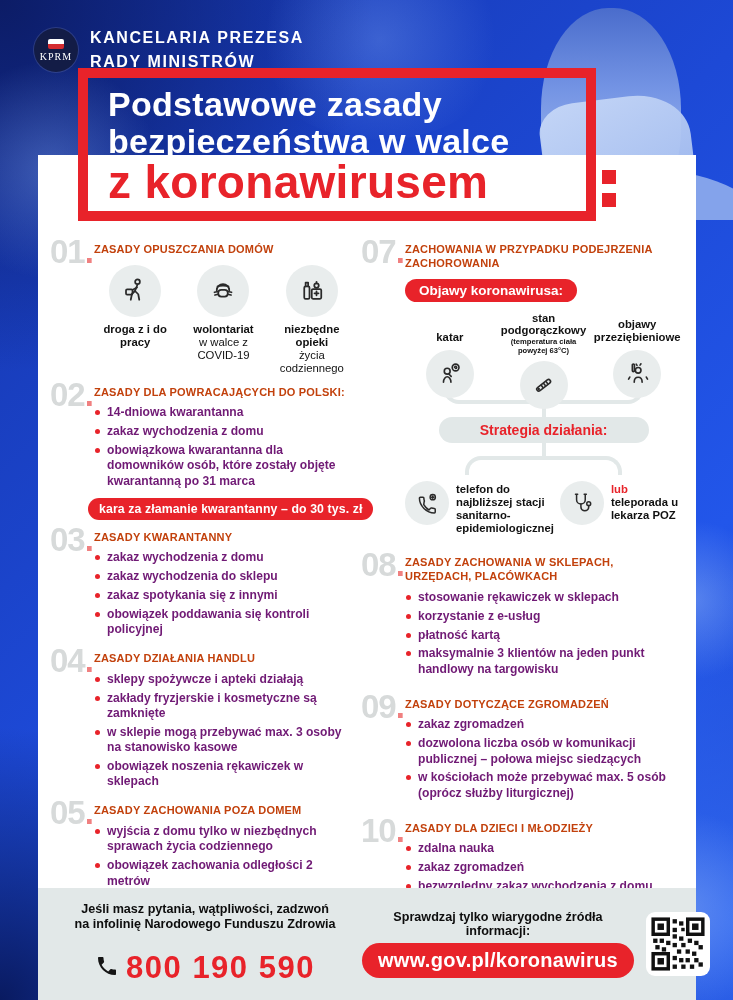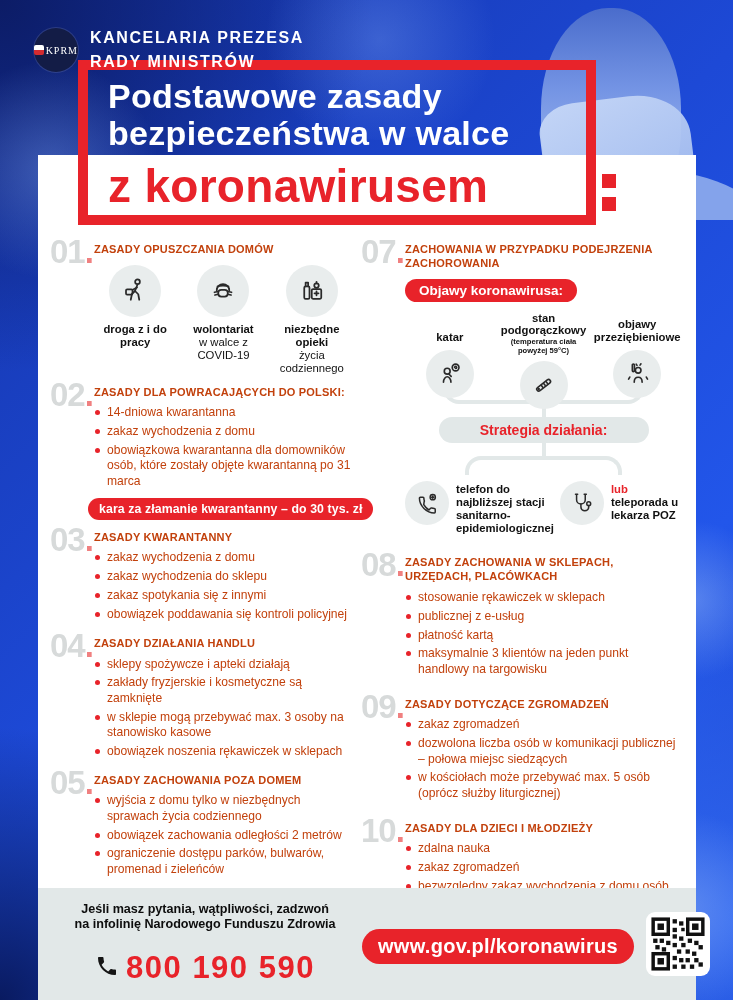--- a/index.html
+++ b/index.html
@@ -27,52 +27,52 @@
   .photo{position:absolute;top:0;right:0;width:255px;height:220px;overflow:hidden;}
   .photo .face{position:absolute;right:52px;top:8px;width:140px;height:210px;border-radius:48% 48% 42% 42%;
     background:linear-gradient(180deg,#4f71cc 0%,#7d9ce6 38%,#a9c2f2 78%);opacity:.9;}
   .photo .mask{position:absolute;right:40px;top:98px;width:150px;height:118px;border-radius:24% 38% 46% 42%;
     background:linear-gradient(160deg,#c7d8f7,#9fb9ee);transform:rotate(-7deg);opacity:.95;}
   .photo .shoulder{position:absolute;right:-20px;top:168px;width:250px;height:90px;border-radius:50% 50% 0 0;
     background:#9db9ef;opacity:.8;}
 
   
   .logo-row{position:absolute;left:34px;top:26px;display:flex;align-items:center;gap:12px;z-index:4;}
-  .logo-circle{width:44px;height:44px;border-radius:50%;background:#131c46;display:flex;
+  .logo-circle{width:44px;height:44px;border-radius:50%;background:#131c46;display:flex;flex-direction:column;
     align-items:center;justify-content:center;gap:2px;box-shadow:0 0 0 1px rgba(255,255,255,.12);}
   .flag{width:16px;height:10px;border-radius:2px;overflow:hidden;display:flex;flex-direction:column;}
   .flag i{flex:1;display:block;}
   .flag .w{background:#fff;}.flag .r{background:#d42b30;}
   .logo-abbr{color:#fff;font-family:"Liberation Serif","DejaVu Serif",serif;font-size:10px;letter-spacing:1px;}
   .org{color:#fff;font-size:16px;font-weight:700;letter-spacing:1.6px;line-height:1.5;}
 
   
-  .title-box{position:absolute;left:78px;top:60px;width:468px;z-index:3;
+  .title-box{position:absolute;left:78px;top:68px;width:468px;z-index:3;
     border:10px solid var(--red);padding:8px 10px 6px 20px;}
   .t1,.t2{color:#fff;font-size:34px;font-weight:800;line-height:1.08;letter-spacing:.3px;}
-  .t3{color:var(--red);font-size:46px;font-weight:800;line-height:1.0;margin-top:12px;letter-spacing:.3px;}
+  .t3{color:var(--red);font-size:46px;font-weight:800;line-height:1.0;margin-top:0;letter-spacing:.3px;}
   .colon{position:absolute;right:-30px;bottom:4px;display:flex;flex-direction:column;gap:9px;}
   .colon i{width:14px;height:14px;background:var(--red);display:block;}
 
   
   .card{position:absolute;left:38px;right:37px;top:155px;bottom:0;background:#fff;z-index:2;
     display:flex;flex-direction:column;}
   .content{flex:1;display:flex;gap:6px;padding:86px 14px 0 10px;overflow:hidden;}
   .col{display:flex;flex-direction:column;}
   .col.left{width:305px;flex:none;}
   .col.right{flex:1;}
 
   .section{display:flex;margin-bottom:9px;justify-content:flex-end;}
   .num{flex:none;width:44px;font-size:33px;font-weight:800;color:#d7dada;line-height:.9;letter-spacing:-1px;
     text-align:left;padding-left:2px;margin-top:-4px;}
   .num .dot{color:#f08080;font-size:33px;}
   .sec-body{flex:1;min-width:0;}
   h3{margin:2px 0 6px;font-size:11px;font-weight:800;color:#c2410c;line-height:1.25;letter-spacing:.2px;}
   ul{list-style:none;margin:0;padding:0;}
-  li{position:relative;padding-left:13px;margin-bottom:3.5px;font-size:12.1px;line-height:1.27;color:#c2410c;font-weight:400;}
+  li{position:relative;padding-left:13px;margin-bottom:3.5px;font-size:12.1px;line-height:1.27;color:#701a75;font-weight:700;}
   li::before{content:"";position:absolute;left:1px;top:5px;width:5px;height:5px;border-radius:50%;background:var(--red);}
   .badge{display:inline-block;background:var(--red);color:#fff;font-weight:800;font-size:12.3px;
     padding:4px 11px;border-radius:14px;margin:5px 0 0 -6px;white-space:nowrap;letter-spacing:.1px;}
 
   
   .icons-row{display:flex;gap:6px;margin-top:8px;text-align:center;}
   .icon-item{flex:1;min-width:0;}
   .icon-circle{width:52px;height:52px;border-radius:50%;background:var(--grayc);margin:0 auto 6px;
     display:flex;align-items:center;justify-content:center;}
   .icon-label{font-size:11.3px;font-weight:800;line-height:1.15;color:#111;}
@@ -278,21 +278,21 @@
                     <path d="M6.4 19c0-3 1.8-4.6 3.2-4.6s3.2 1.6 3.2 4.6"></path>
                     <path d="M11 12 l2 2"></path>
                     <circle cx="16.8" cy="6.4" r="2.9"></circle>
                     <path d="M15.9 6.4a.9.9 0 1 1 1.8 0a.9.9 0 0 1-.9.9"></path>
                   </svg>
                 </div>
               </div>
               <div class="sym">
                 <div class="sym-label">
                     <span>stan podgorączkowy</span>
-                  <span class="sym-sub">(temperatura ciała powyżej 59°C)</span>
+                  <span class="sym-sub">(temperatura ciała powyżej 63°C)</span>
                   </div>
                 <div class="sym-circle">
                   <svg class="line" width="28" height="28" viewBox="0 0 24 24">
                     <g transform="rotate(-38 12 12)">
                       <rect x="4.6" y="10.3" width="14" height="3.4" rx="1.7"></rect>
                       <circle cx="6.4" cy="12" r="1" fill="#2a2a2a" stroke="none"></circle>
                       <path d="M10 11 v1.8 M12.6 11 v1.8 M15.2 11 v1.8"></path>
                     </g>
                   </svg>
                 </div>
@@ -344,21 +344,21 @@
             </div>
           </div>
         </div>
 
         <div class="section" style="margin-top:10px;">
           <div class="num"><span>08</span><span class="dot">.</span></div>
           <div class="sec-body">
             <h3>ZASADY ZACHOWANIA W SKLEPACH, URZĘDACH, PLACÓWKACH</h3>
             <ul>
               <li>stosowanie rękawiczek w sklepach</li>
-              <li>publicznej z e-usług</li>
+              <li>korzystanie z e-usług</li>
               <li>płatność kartą</li>
               <li>maksymalnie 3 klientów na jeden punkt handlowy na targowisku</li>
             </ul>
           </div>
         </div>
 
         <div class="section" style="margin-top:6px;">
           <div class="num"><span>09</span><span class="dot">.</span></div>
           <div class="sec-body">
             <h3>ZASADY DOTYCZĄCE ZGROMADZEŃ</h3>
@@ -393,20 +393,21 @@
         <div class="f-phone">
           <span>
             <svg width="24" height="24" viewBox="0 0 24 24">
                 <path fill="#151515" d="M6.62 10.79c1.44 2.83 3.76 5.14 6.59 6.59l2.2-2.21c.27-.27.67-.36 1.02-.24 1.12.37 2.33.57 3.57.57.55 0 1 .45 1 1V20c0 .55-.45 1-1 1-9.39 0-17-7.61-17-17 0-.55.45-1 1-1h3.5c.55 0 1 .45 1 1 0 1.25.2 2.45.57 3.57.11.35.03.74-.25 1.02l-2.2 2.2z"></path>
               </svg>
           </span>
           <span class="phone-num">800 190 590</span>
         </div>
       </div>
       <div class="f-right">
+        <div class="f-src">Sprawdzaj tylko wiarygodne źródła informacji:</div>
         <div class="f-url">www.gov.pl/koronawirus</div>
       </div>
       <div class="f-qr">
         <svg width="54" height="54" viewBox="0 0 25 25">
           <g fill="#111">
             <rect x="1" y="1" width="7" height="7" fill="none" stroke="#111" stroke-width="1.6"></rect>
             <rect x="3" y="3" width="3" height="3"></rect>
             <rect x="17" y="1" width="7" height="7" fill="none" stroke="#111" stroke-width="1.6"></rect>
             <rect x="19" y="3" width="3" height="3"></rect>
             <rect x="1" y="17" width="7" height="7" fill="none" stroke="#111" stroke-width="1.6"></rect>

